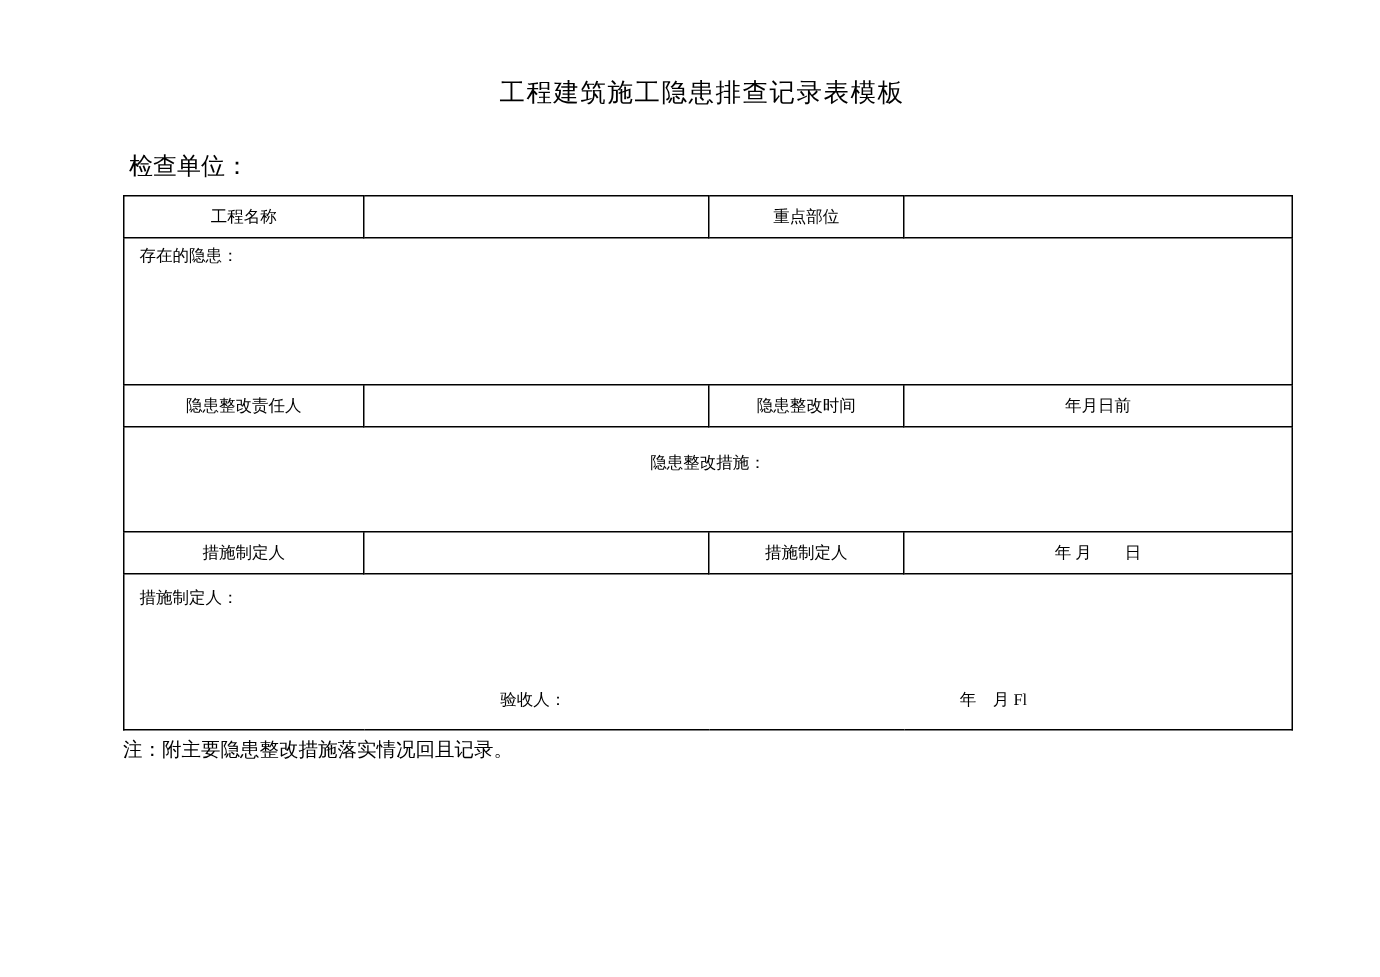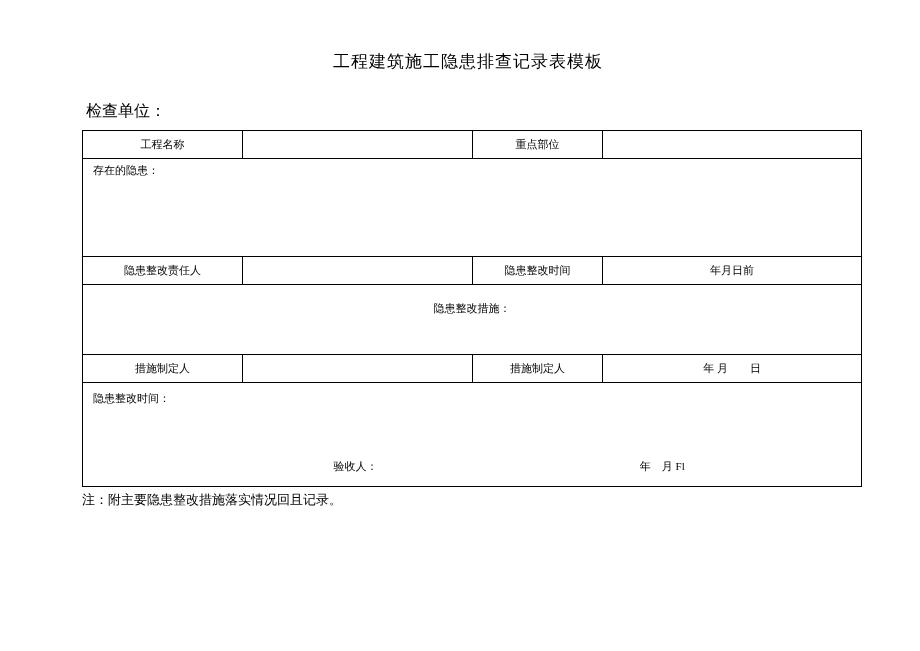--- a/index.html
+++ b/index.html
@@ -127,21 +127,21 @@
     </td>
   </tr>
   <tr class="row-header">
     <td class="col1">措施制定人</td>
     <td class="col2"></td>
     <td class="col3">措施制定人</td>
     <td class="col4 date-cell spaced">年 月　　日</td>
   </tr>
   <tr>
     <td colspan="4" class="result-body">
-      <span class="result-label">隐患整改时间：</span>
+      <span class="result-label">措施制定人：</span>
       <div class="result-footer">
         <div class="spacer"></div>
         <div class="accept">验收人：</div>
         <div class="date">年　月 Fl</div>
       </div>
     </td>
   </tr>
 </tbody>
   </table>
 

